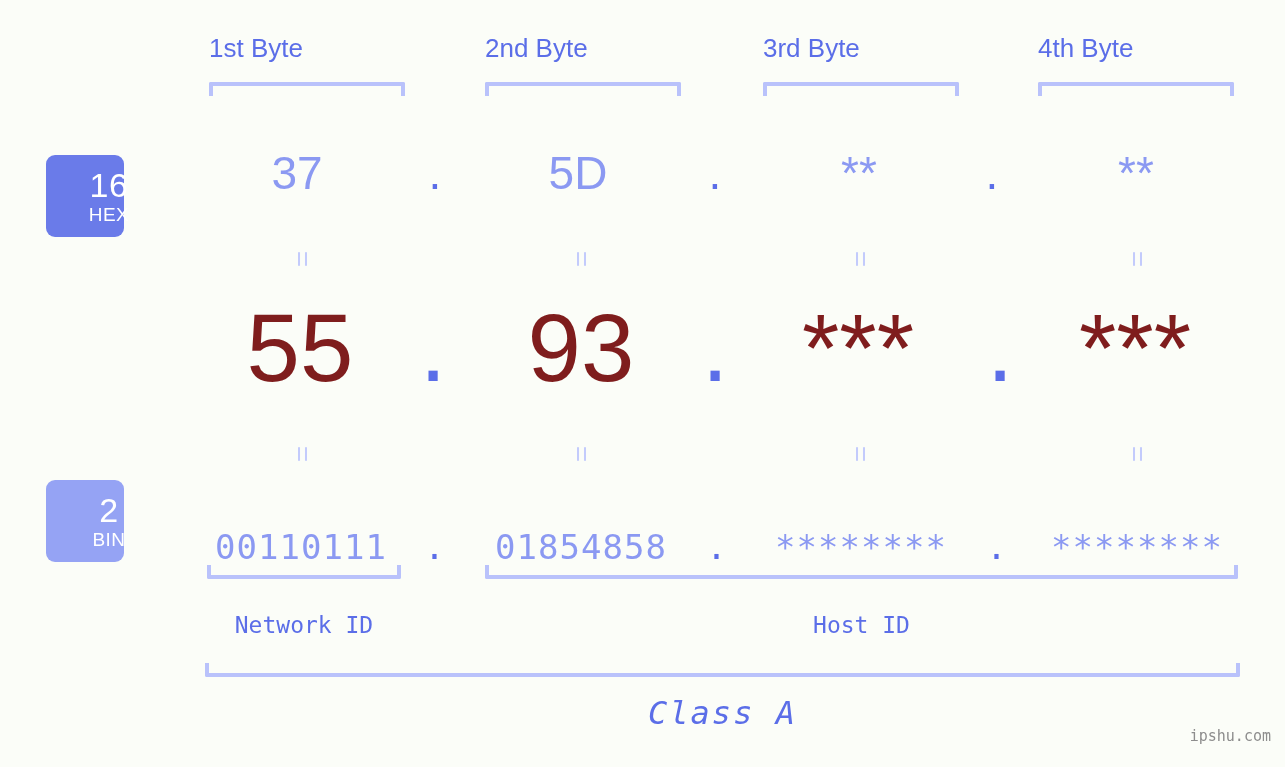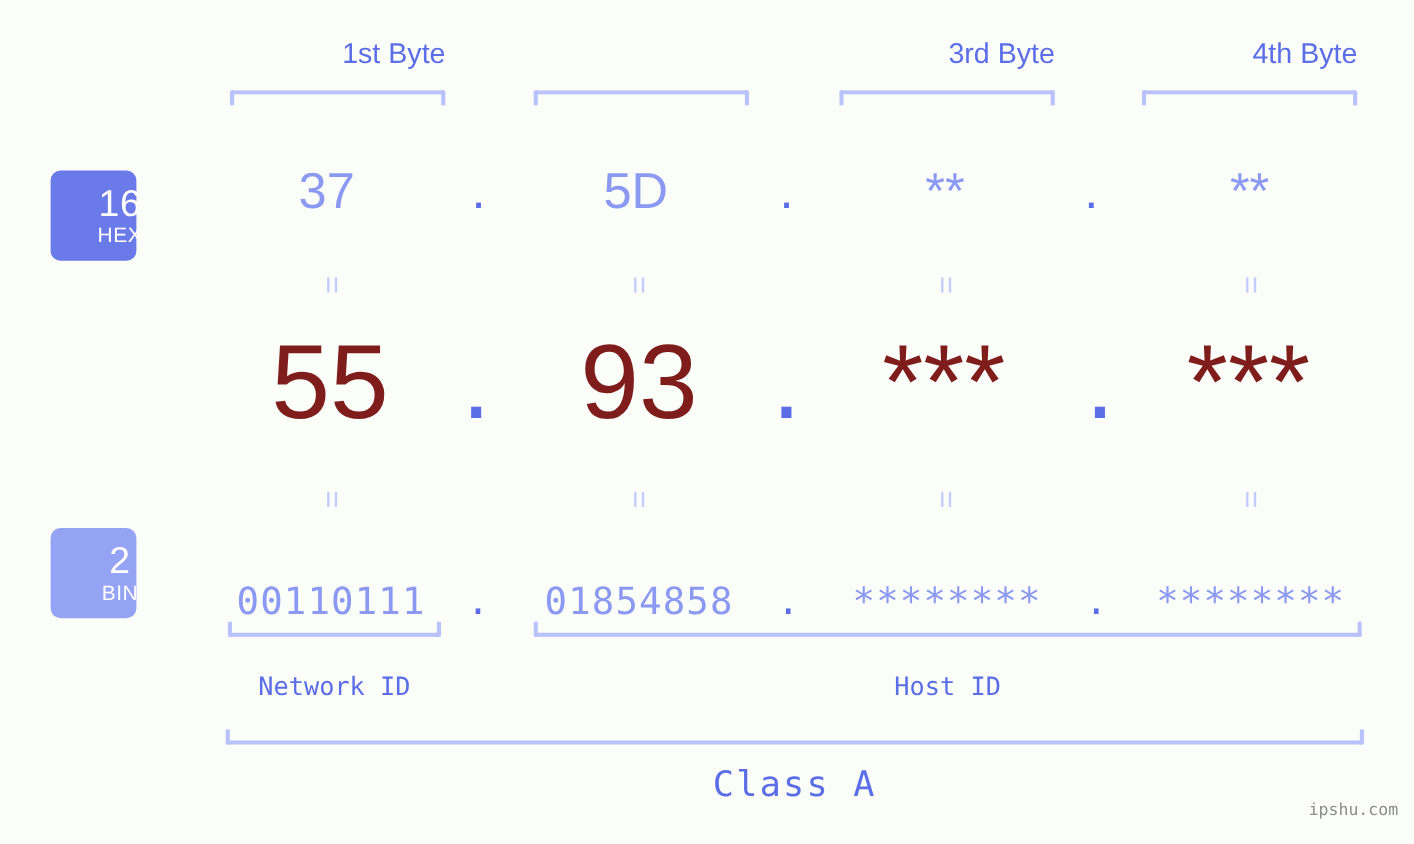--- a/index.html
+++ b/index.html
@@ -19,21 +19,21 @@
     position: relative;
     width: 1285px;
     height: 767px;
   }
 
   
   .byte-header {
     position: absolute;
     top: 33px;
     width: 196px;
-    text-align: right;
+    text-align: left;
     font-size: 26px;
     color: #5b6ee8;
     font-family: "Liberation Sans", sans-serif;
     letter-spacing: 0px;
     white-space: nowrap;
   }
 
   
   
   .bracket-down {
@@ -193,20 +193,21 @@
     font-family: "DejaVu Sans Mono", monospace;
     letter-spacing: 0px;
   }
 </style>
 </head>
 <body>
 
 <div id="stage">
 
   <div class="byte-header" style="left:209px;">1st Byte</div>
+  <div class="byte-header" style="left:485px;">2nd Byte</div>
   <div class="byte-header" style="left:763px;">3rd Byte</div>
   <div class="byte-header" style="left:1038px;">4th Byte</div>
 
   <div class="bracket-down" style="left:209px;  top:82px; width:196px;"></div>
   <div class="bracket-down" style="left:485px;  top:82px; width:196px;"></div>
   <div class="bracket-down" style="left:763px;  top:82px; width:196px;"></div>
   <div class="bracket-down" style="left:1038px; top:82px; width:196px;"></div>
 
   <div class="badge" id="badge-hex">
     <span class="badge-num">16</span>
@@ -257,17 +258,17 @@
     <div class="cell" style="left:1026px;">********</div>
   </div>
 
   <div class="bracket-up" style="left:207px; top:565px; width:194px;"></div>
   <div class="bracket-up" style="left:485px; top:565px; width:753px;"></div>
 
   <div class="id-label" style="left:207px; top:612px; width:194px;">Network ID</div>
   <div class="id-label" style="left:485px; top:612px; width:753px;">Host ID</div>
 
   <div class="bracket-up" style="left:205px; top:663px; width:1035px;"></div>
-  <div id="class-label" style="left:205px; top:694px; width:1035px;">Class A</div>
+  <div id="class-label" style="left:205px; top:694px; width:1035px;font-style:italic;">Class A</div>
 
   <div id="watermark">ipshu.com</div>
 
 </div>
 
 </body></html>

